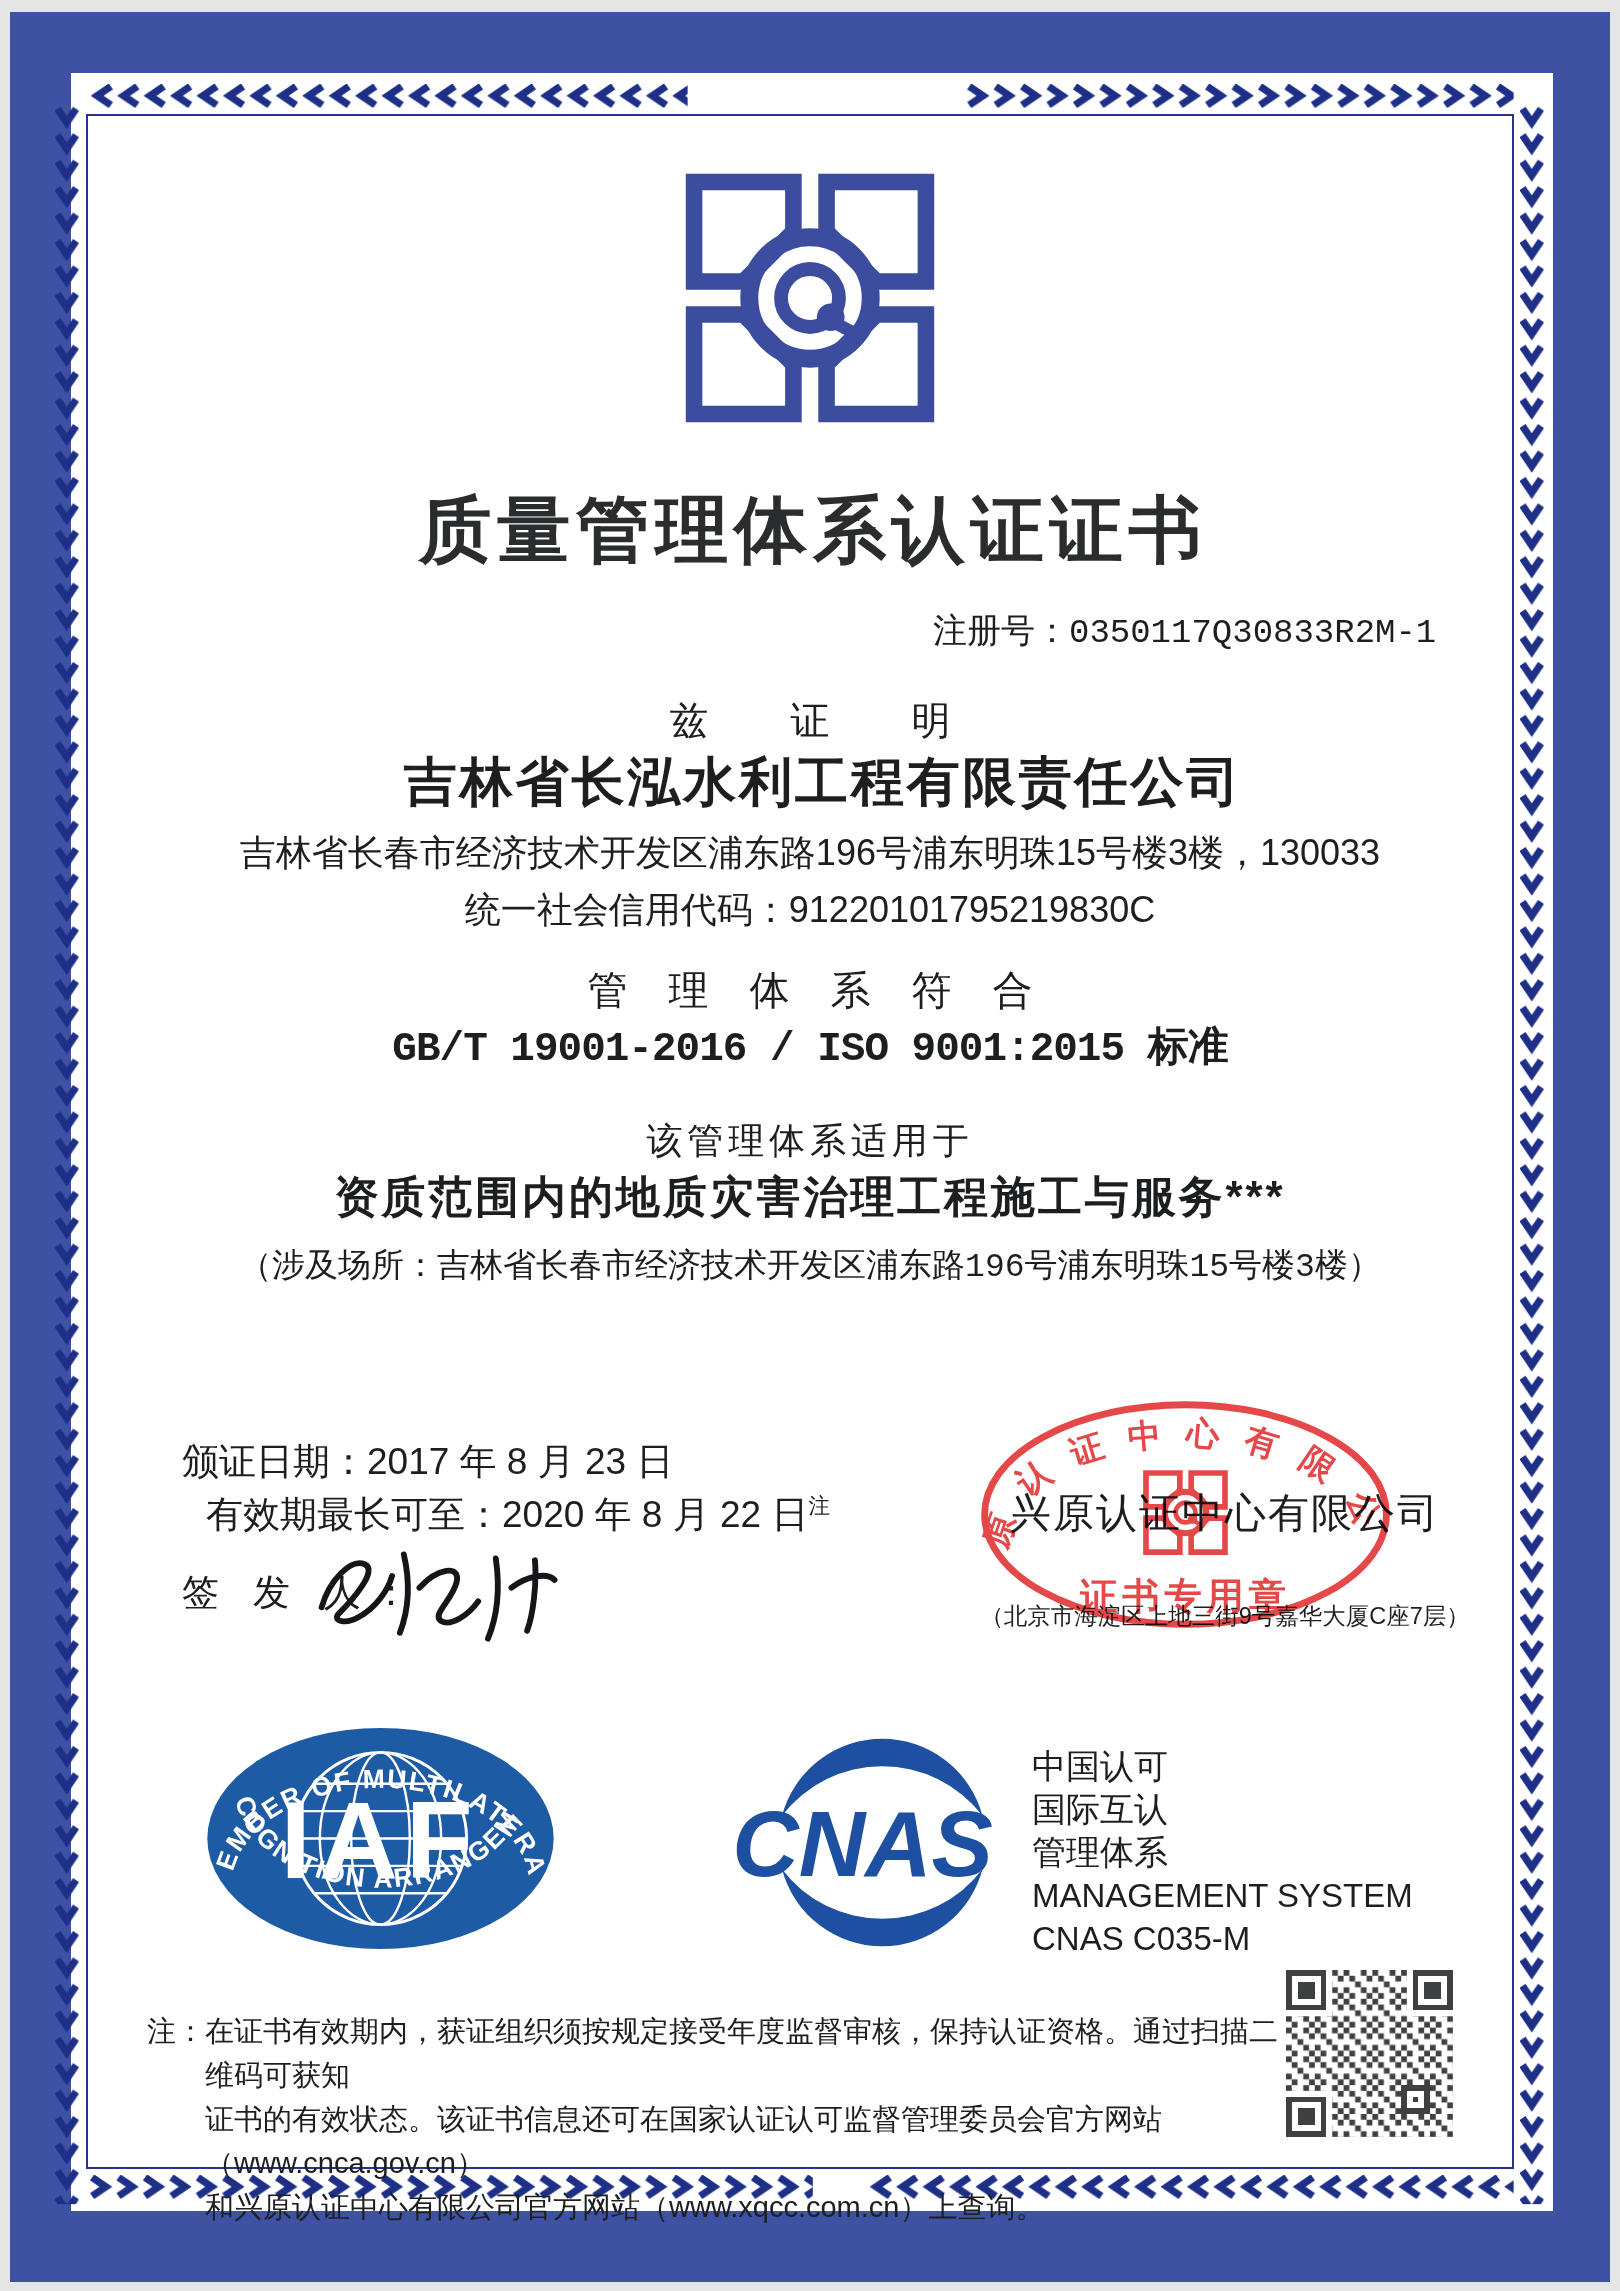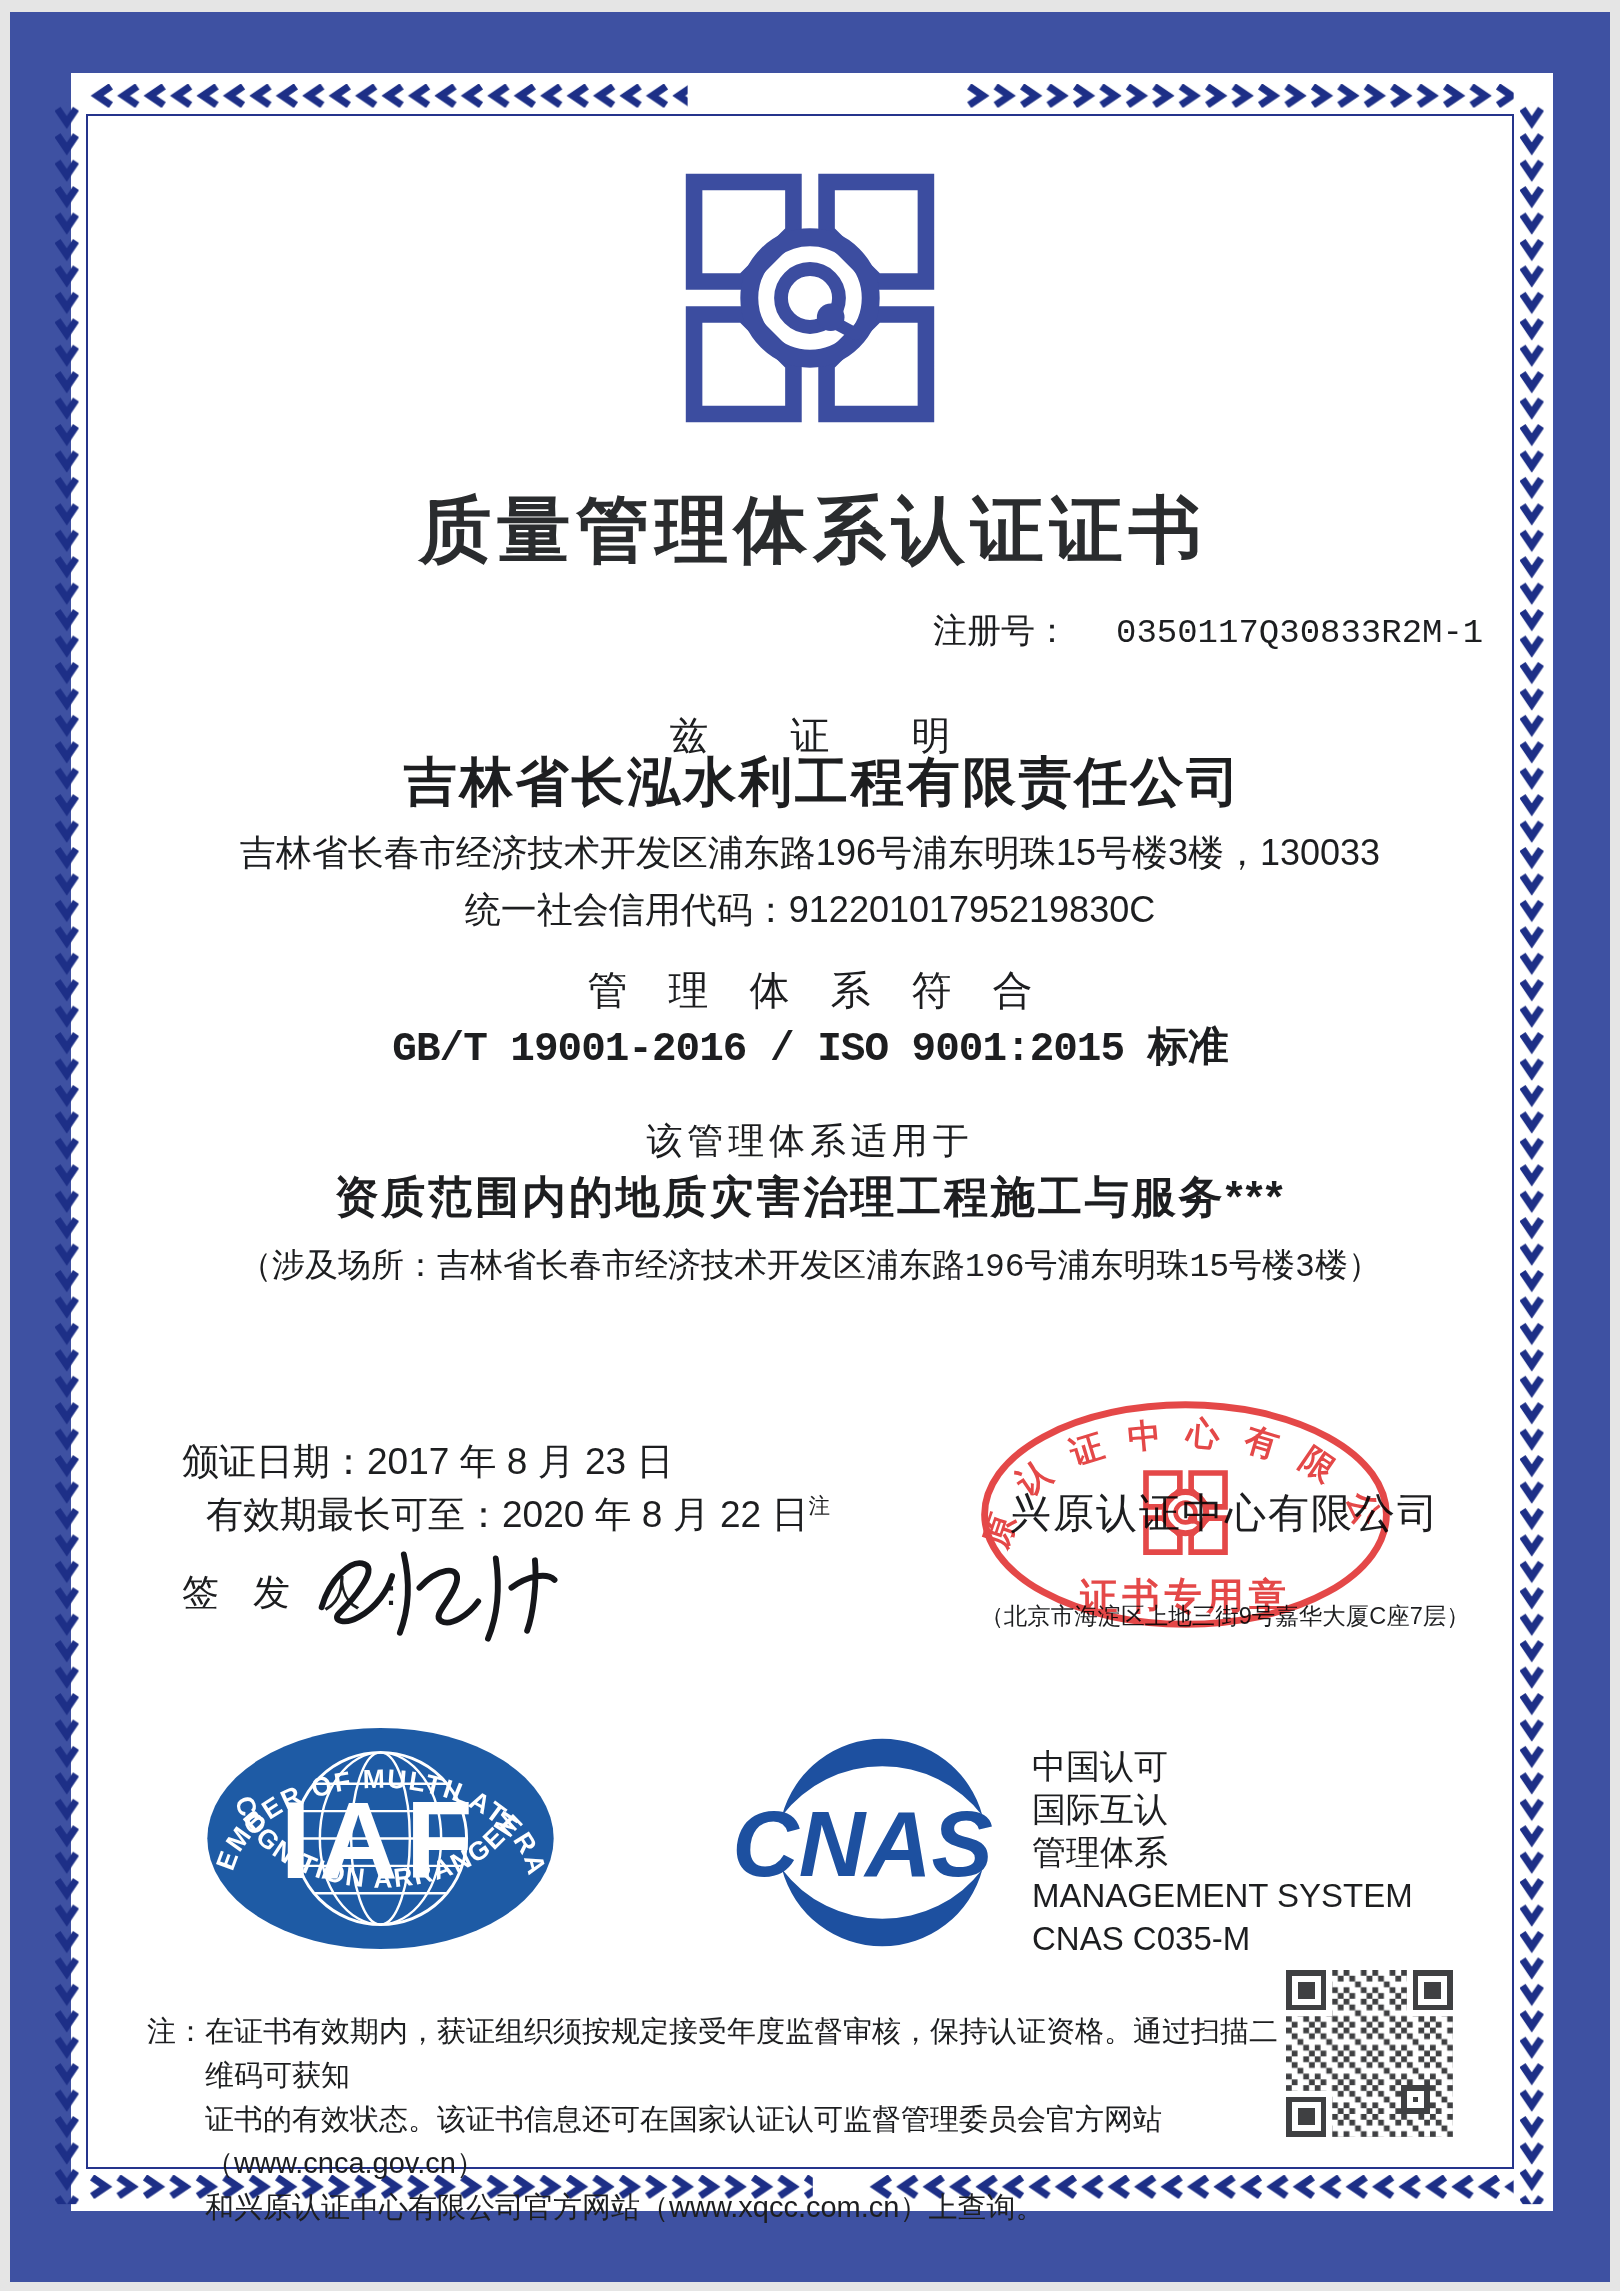--- a/index.html
+++ b/index.html
@@ -17,22 +17,22 @@
   .band-inner{position:absolute;left:61px;top:61px;right:57px;bottom:71px;background:#ffffff;}
   .inner-line{position:absolute;left:86px;top:114px;width:1428px;height:2055px;
               border:2.9px solid var(--line-navy);}
   svg.chev{position:absolute;display:block;}
   .chevpath{stroke:var(--chevron-navy);stroke-width:7.5;fill:none;}
   
   .center{left:0;right:0;text-align:center;}
   .title{top:482px;font-size:73px;font-weight:700;color:var(--title-dark);
          letter-spacing:5.9px;text-indent:5.9px;}
   .regline{left:933px;top:608px;font-size:34px;}
-  .regnum{font-family:"Liberation Mono",monospace;font-size:34px;margin-left:47px;}
-  .certify{top:694px;font-size:39px;letter-spacing:82px;text-indent:82px;margin-top:15px;}
+  .regnum{font-family:"Liberation Mono",monospace;font-size:34px;}
+  .certify{top:694px;font-size:39px;letter-spacing:82px;text-indent:82px;}
   .company{top:747px;font-size:53px;font-weight:700;letter-spacing:2.9px;padding-left:26px;}
   .address{top:829px;font-size:36px;}
   .credit{top:886px;font-size:36px;}
   .conform{top:963px;font-size:40px;letter-spacing:41px;text-indent:41px;}
   .standard{top:1019px;font-size:41px;font-weight:700;font-family:"Liberation Mono",monospace;letter-spacing:-1px;}
   .scope-heading{top:1117px;font-size:36px;letter-spacing:4.9px;}
   .scope-text{top:1168px;font-size:44px;font-weight:700;letter-spacing:2.9px;}
   .scope-site{top:1243px;font-size:33px;font-family:Liberation Mono, monospace;}
   .dateline1{left:182px;top:1437px;font-size:37px;}
   .dateline2{left:182px;top:1490px;font-size:37px;margin-left:24px;}

